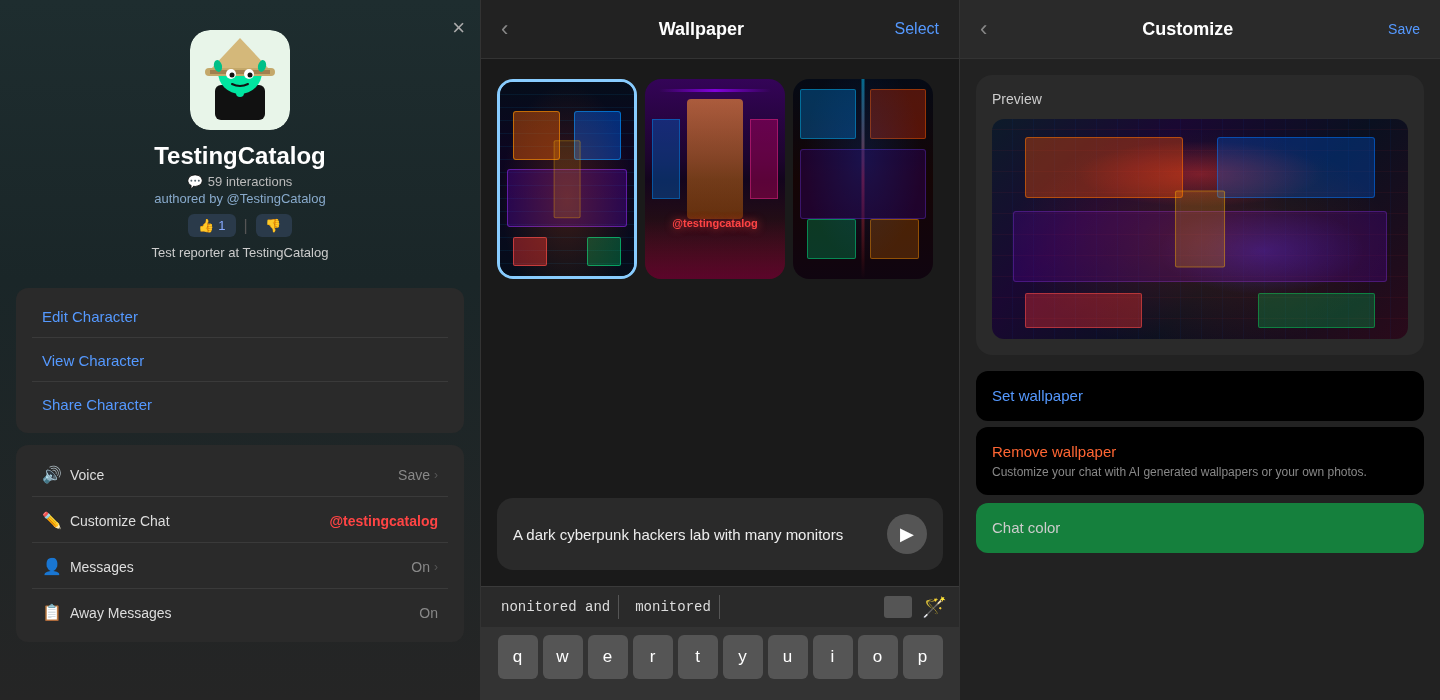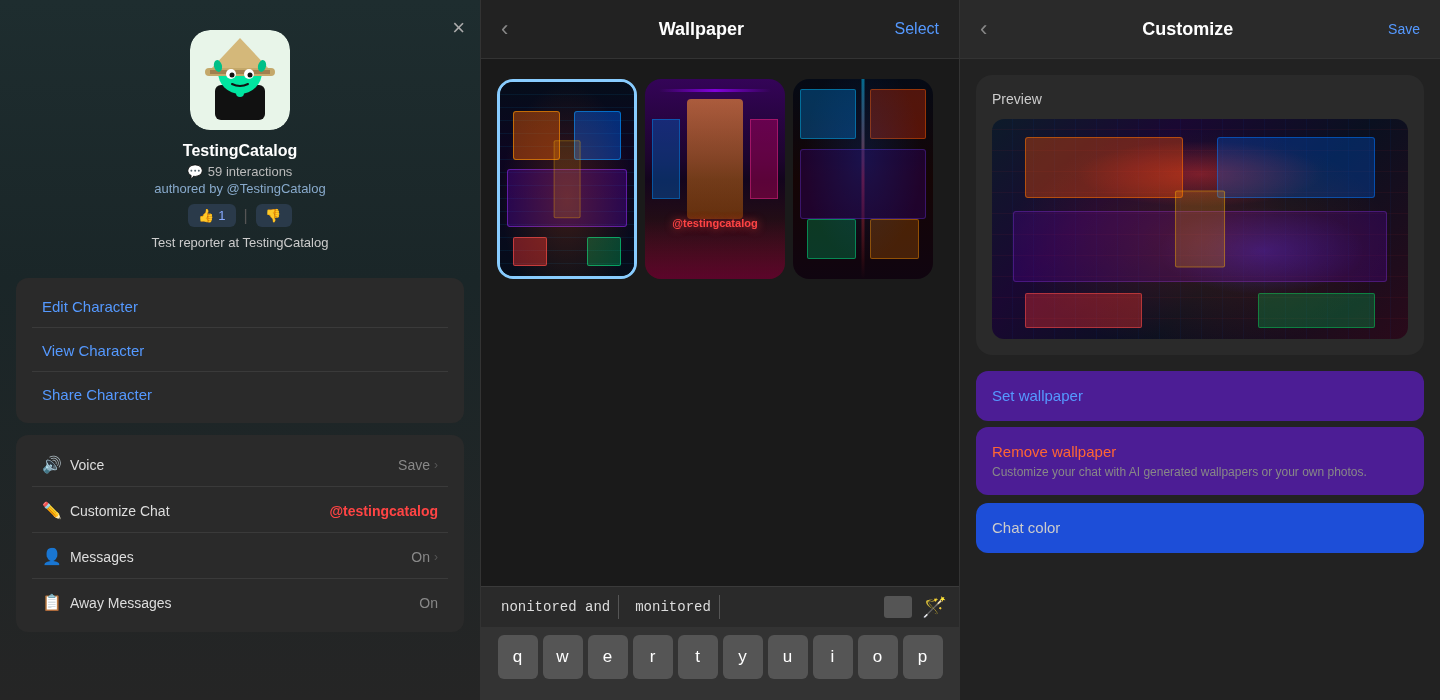--- a/index.html
+++ b/index.html
@@ -48,21 +48,21 @@
       display: flex;
       align-items: center;
       justify-content: center;
     }
     .avatar-svg {
       width: 100px;
       height: 100px;
     }
     .char-name {
       color: #fff;
-      font-size: 16px;
+      font-size: 24px;
       font-weight: 600;
       margin-bottom: 4px;
     }
     .char-interactions {
       color: #bbb;
       font-size: 13px;
       display: flex;
       align-items: center;
       gap: 4px;
       margin-bottom: 2px;
@@ -367,38 +367,38 @@
       height: 40%;
       background: radial-gradient(ellipse, rgba(50,50,255,0.4) 0%, transparent 70%);
     }
     .action-list {
       display: flex;
       flex-direction: column;
       gap: 2px;
       margin: 0 16px;
     }
     .action-item {
-      background: #4c1d95;
+      background: #000000;
       border-radius: 12px;
       padding: 16px 16px;
       cursor: pointer;
       margin-bottom: 4px;
     }
     .action-item-label {
       font-size: 15px;
     }
     .action-blue { color: #5599ff; }
     .action-orange { color: #ff6633; }
     .action-desc {
       color: #888;
       font-size: 12px;
       margin-top: 4px;
     }
     .chat-color-section {
-      background: #1d4ed8;
+      background: #15803d;
       border-radius: 12px;
       padding: 16px 16px;
       margin: 4px 16px 0;
       cursor: pointer;
     }
     .chat-color-label {
       color: #ccc;
       font-size: 15px;
     }
   </style>
@@ -545,20 +545,26 @@
         <div style="position:absolute;top:35%;left:5%;width:90%;height:35%;background:rgba(50,0,100,0.4);border:1px solid rgba(100,50,200,0.4);border-radius:3px;"></div>
         <div style="position:absolute;bottom:10%;left:10%;width:35%;height:20%;background:rgba(0,180,100,0.3);border:1px solid rgba(0,255,150,0.4);border-radius:2px;"></div>
         <div style="position:absolute;bottom:10%;right:10%;width:35%;height:20%;background:rgba(200,100,0,0.3);border:1px solid rgba(255,150,0,0.4);border-radius:2px;"></div>
         <div style="position:absolute;inset:0;background:radial-gradient(ellipse at 50% 40%,rgba(0,100,255,0.15) 0%,transparent 60%);"></div>
       </div>
     </div>
   </div>
 
   <div style="flex:1;"></div>
 
+  <div class="prompt-area">
+    <span class="prompt-text">A dark cyberpunk hackers lab with many monitors</span>
+    <div class="send-btn">
+      <span class="send-icon">▶</span>
+    </div>
+  </div>
 
   <div class="keyboard-suggestions">
     <div class="suggestion-item">nonitored and</div>
     <div class="suggestion-item">monitored</div>
     <div style="margin-left:auto;display:flex;align-items:center;gap:10px;">
       <div style="width:28px;height:22px;background:#555;border-radius:3px;"></div>
       <span class="keyboard-magic">🪄</span>
     </div>
   </div>
 

